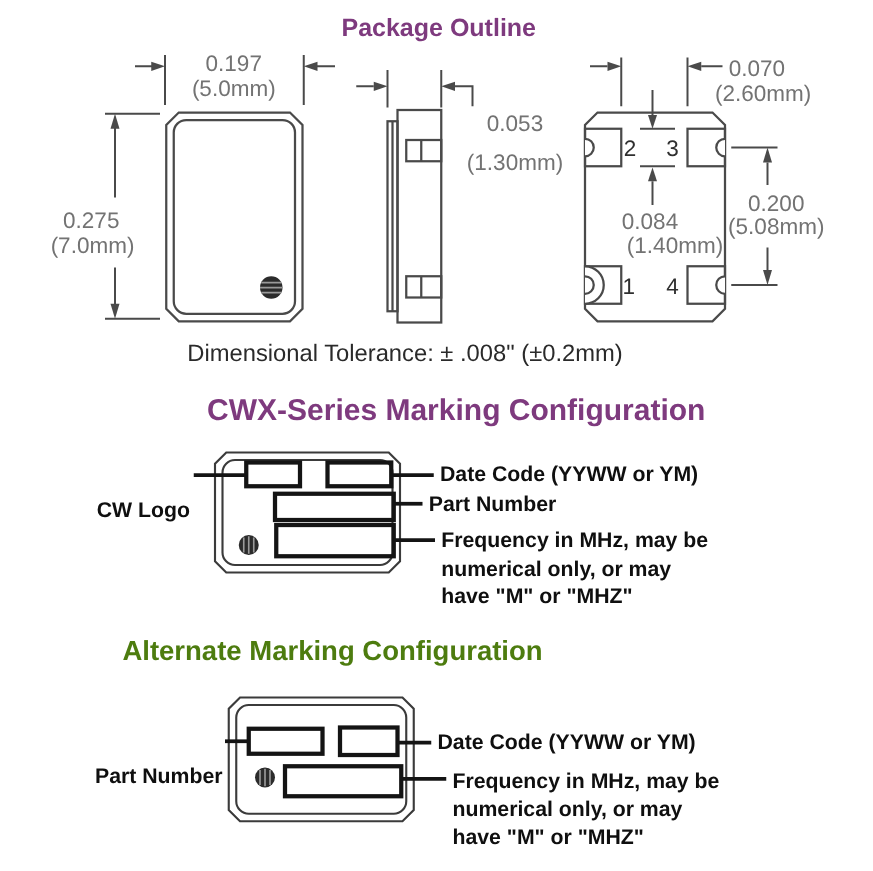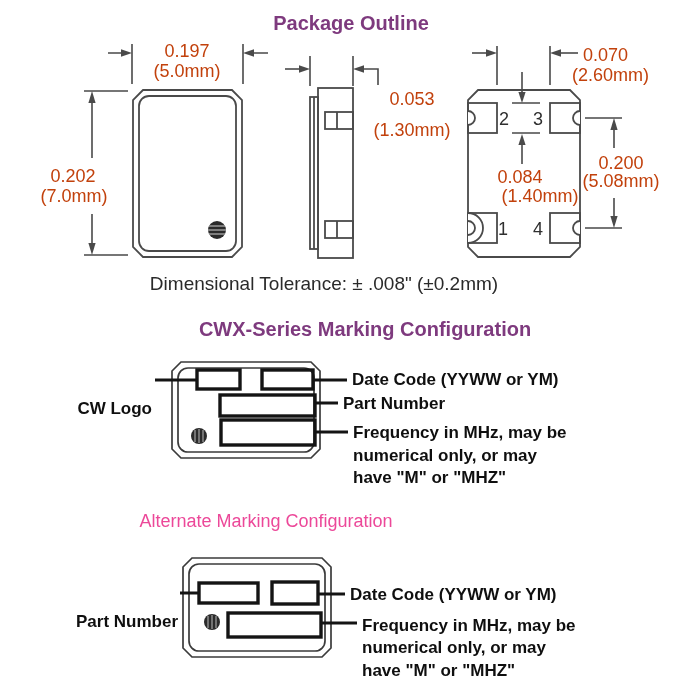--- a/index.html
+++ b/index.html
@@ -9,32 +9,32 @@
     font-family:"Liberation Sans", sans-serif;
     position:relative;
     overflow:hidden;
   }
   #stage{position:absolute;left:0;top:0;width:698px;height:588px;}
   svg.art{position:absolute;left:0;top:0;}
   .txt{
     position:absolute;
     transform:translate(-50%,-50%);
     white-space:nowrap;
-    color:#c2410c;
+    color:#737373;
     font-size:18px;
     line-height:1;
   }
   .txt-l{transform:translate(0,-50%);}
   .txt-r{transform:translate(-100%,-50%);margin-top:28px;}
   .num{font-size:18px;color:#2f2f2f;}
   .lbl{font-weight:bold;font-size:17px;color:#0f0f0f;}
   .title-purple{font-weight:bold;color:#7e3a7e;}
-  .title-black{font-weight:normal;color:#ec4899;font-size:18px;}
+  .title-black{font-weight:bold;color:#4d7c0f;font-size:22px;}
   .t-main{font-size:20px;}
-  .t-marking{font-size:20px;}
+  .t-marking{font-size:24px;}
   .tol{font-size:19px;color:#2a2a2a;}
 </style>
 </head>
 <body>
 
 <div id="stage">
 
   <svg class="art" width="698" height="697" viewBox="0 0 698 697">
 
     <g stroke="#4a4a4a" stroke-width="1.8" fill="none">
@@ -157,21 +157,21 @@
         <path d="M318,594 H345"></path>
         <path d="M321,623 H357"></path>
       </g>
     </g>
   </svg>
 
   <div class="txt title-purple t-main" style="left:351px;top:23px">Package Outline</div>
 
   <div class="txt" style="left:187px;top:51px">0.197</div>
   <div class="txt" style="left:187px;top:71px">(5.0mm)</div>
-  <div class="txt" style="left:73px;top:176px">0.202</div>
+  <div class="txt" style="left:73px;top:176px">0.275</div>
   <div class="txt" style="left:74px;top:196px">(7.0mm)</div>
 
   <div class="txt" style="left:412px;top:99px">0.053</div>
   <div class="txt" style="left:412px;top:130px">(1.30mm)</div>
 
   <div class="txt txt-l" style="left:583px;top:55px">0.070</div>
   <div class="txt txt-l" style="left:572px;top:75px">(2.60mm)</div>
   <div class="txt" style="left:520px;top:177px">0.084</div>
   <div class="txt" style="left:540px;top:196px">(1.40mm)</div>
   <div class="txt" style="left:621px;top:163px">0.200</div>

